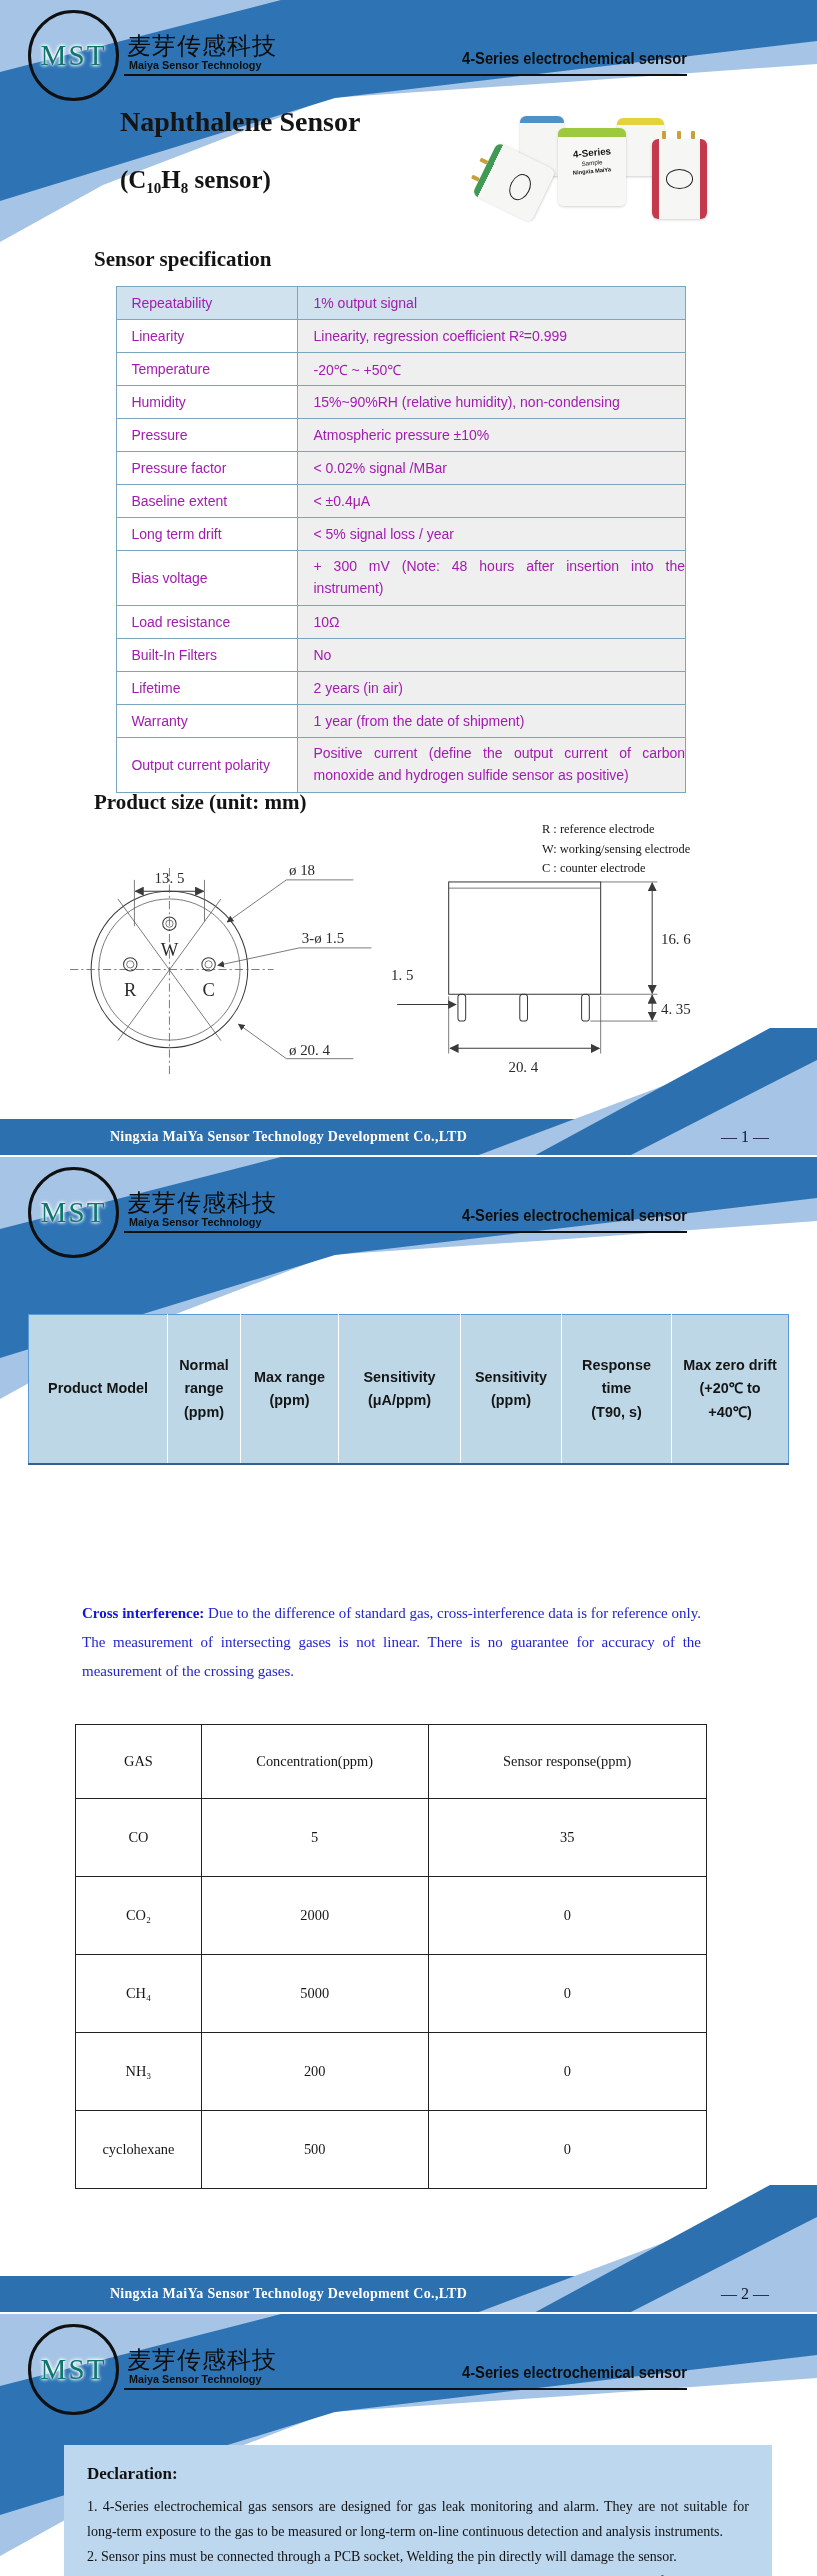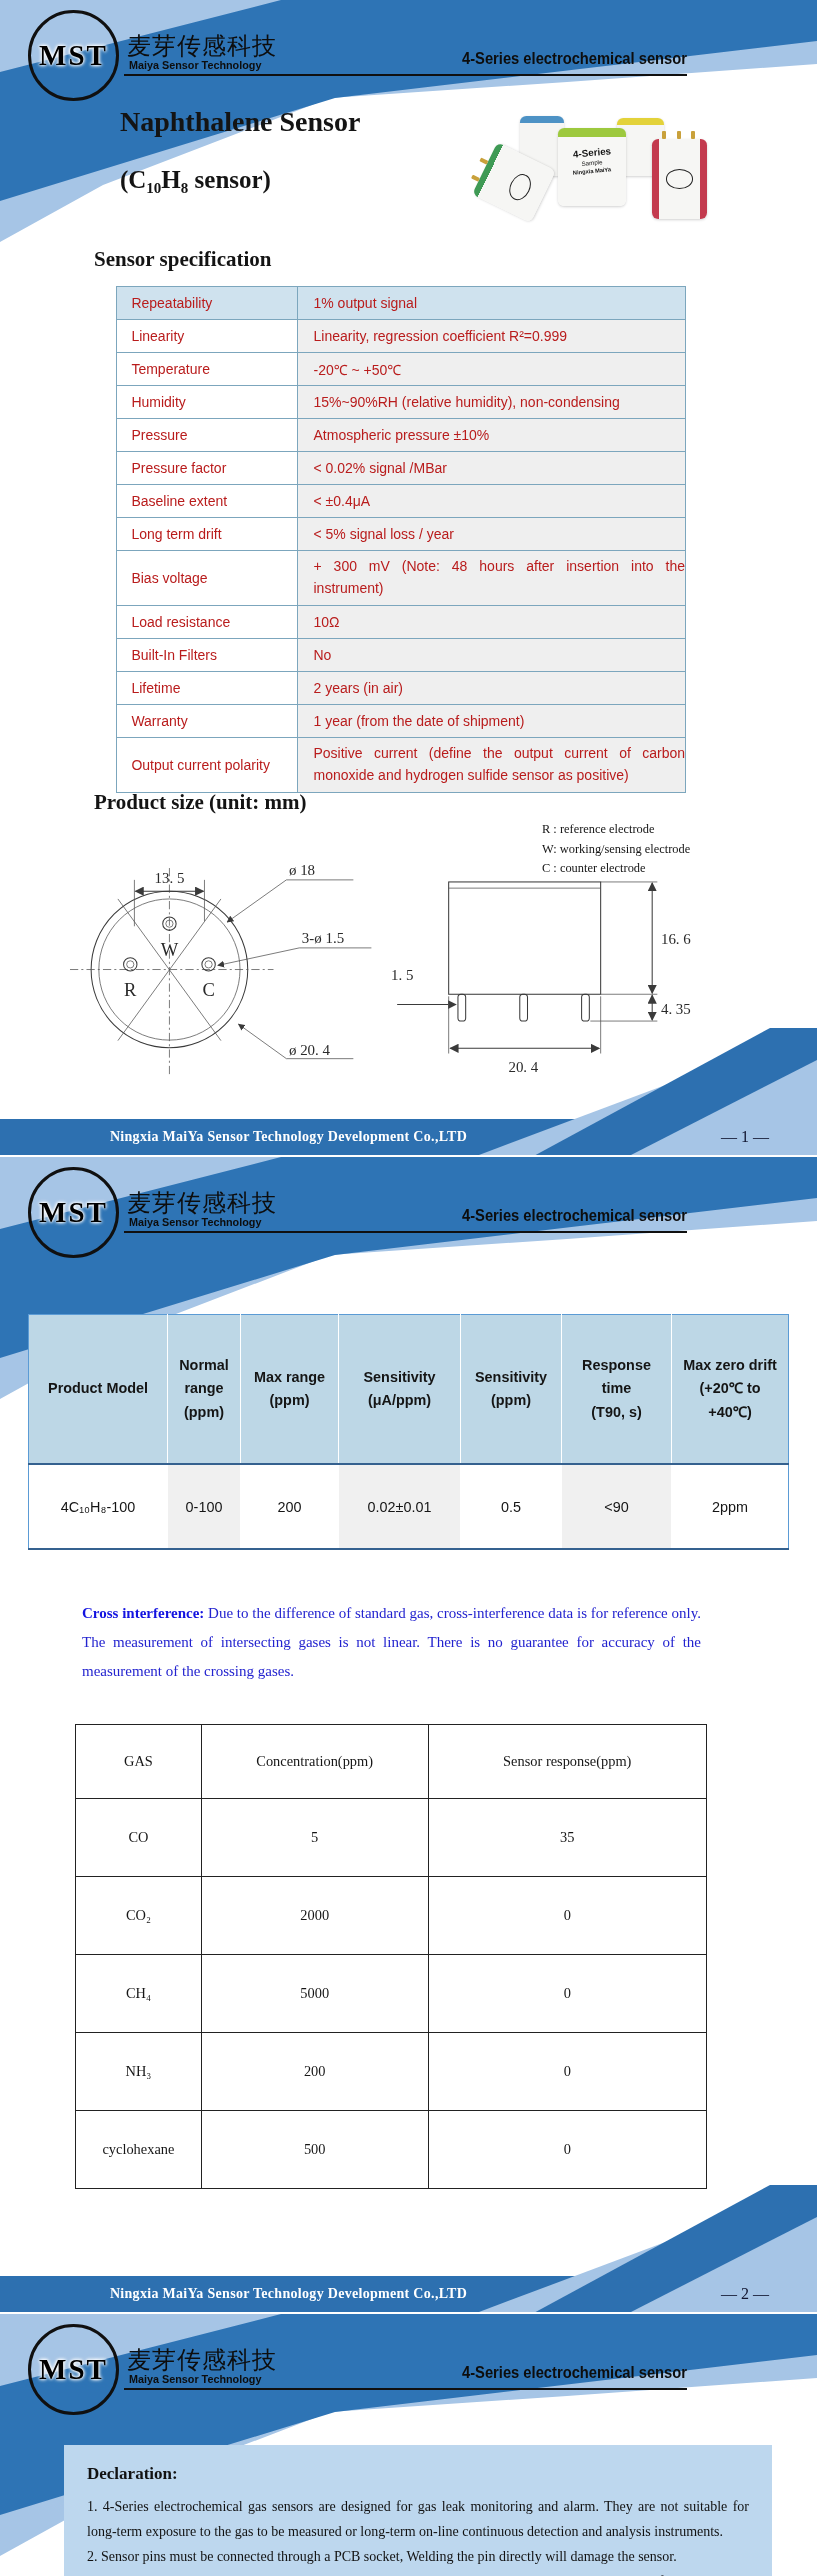--- a/index.html
+++ b/index.html
@@ -6,21 +6,21 @@
   #doc{position:relative;width:818px;margin:0 auto;background:#fff;}
   .page{position:relative;width:818px;height:1157px;overflow:hidden;background:#fff;color:#141414;}
 
   
   .hdr-light{position:absolute;top:0;left:0;width:818px;height:247px;background:#a6c5e6;
     clip-path:polygon(0px 0px,818px 0px,818px 64px,567px 82px,330px 98px,103px 185px,0px 242px);}
   .hdr-dark{position:absolute;top:0;left:0;width:818px;height:216px;background:#2e74b5;
     clip-path:polygon(281px 0px,818px 0px,818px 41px,335px 98px,0px 201px,0px 72px);}
   .logo-oval{position:absolute;left:28px;top:10.3px;width:91px;height:91px;border:3.1px solid #101010;
     border-radius:50%;display:flex;align-items:center;justify-content:center;box-sizing:border-box;}
-  .logo-oval span{font-family:"Liberation Serif",serif;font-weight:bold;font-size:29px;letter-spacing:2.1px;color:#000000;
+  .logo-oval span{font-family:"Liberation Serif",serif;font-weight:normal;font-size:29px;letter-spacing:2.1px;color:#0f766e;
     text-shadow:0 0 3.1px #fff,0 0 3.1px #fff,0 0 4.1px #fff;}
   .brand-cn{position:absolute;left:127px;top:30px;font-family:"Liberation Sans",sans-serif;font-weight:400;
     font-size:24px;letter-spacing:1px;color:#0d0d0d;}
   .brand-en{position:absolute;left:129px;top:59px;font-family:"Liberation Sans",sans-serif;font-weight:bold;
     font-size:10.8px;color:#0d0d0d;}
   .hdr-series{position:absolute;left:392px;top:50px;width:295px;text-align:right;font-family:"Liberation Sans",sans-serif;
     font-weight:600;font-size:16px;color:#0d0d0d;transform:scaleX(.92);transform-origin:right center;}
   .hdr-rule{position:absolute;left:124px;top:74px;width:563px;height:1.5px;background:#101010;}
 
   
@@ -52,21 +52,21 @@
     transform:rotate(-64deg);}
   .c-tilt .pin{position:absolute;top:-8.2px;width:4.1px;height:8.2px;background:#c9a13b;border-radius:1px;}
   .c-tilt .pin.a{left:14.4px}.c-tilt .pin.b{left:33px}
   .c-red{left:165px;top:23px;width:55px;height:80px;
     background:linear-gradient(90deg,#c33a4e 0 7.2px,#f6f6f4 7.2px 88%,#c33a4e 88%);}
   .c-red .pin{position:absolute;top:-7.7px;width:4.1px;height:7.7px;background:#c9a13b;border-radius:1px;}
   .c-red .pin.a{left:10.3px}.c-red .pin.b{left:25px}.c-red .pin.c{left:39px}
   .mini-oval{position:absolute;border:1px solid #222;border-radius:50%;width:25px;height:17.5px;left:14.4px;top:30px;}
 
   table.spec{position:absolute;left:116px;top:286px;width:570px;border-collapse:collapse;
-    font-family:"Liberation Sans",sans-serif;font-size:14px;color:#b91c1c;}
+    font-family:"Liberation Sans",sans-serif;font-size:14px;color:#a21caf;}
   table.spec td{border:1px solid #7ca6bd;height:33px;box-sizing:border-box;vertical-align:middle;}
   table.spec td.l{width:181px;background:#fff;padding-left:14.4px;}
   table.spec td.v{background:#efefef;padding-left:15.5px;padding-right:0;}
   table.spec tr.hd td{background:#cfe2ee;}
   table.spec td.v.tall{line-height:1.55;padding-top:5.2px;padding-bottom:5.2px;text-align:justify;}
 
   .legend{position:absolute;left:542px;top:820px;font-family:"Liberation Serif",serif;font-size:12.4px;line-height:19.6px;}
 
   .diagram{position:absolute;left:57px;top:850px;}
 
@@ -306,29 +306,20 @@
 (μA/ppm)</th>
           <th>Sensitivity
 (ppm)</th>
           <th>Response
 time
 (T90, s)</th>
           <th>Max zero drift
 (+20℃ to
 +40℃)</th>
         </tr>
-        <tr>
-          <td>4C₁₀H₈-100</td>
-          <td>0-100</td>
-          <td>200</td>
-          <td>0.02±0.01</td>
-          <td>0.5</td>
-          <td>&lt;90</td>
-          <td>2ppm</td>
-        </tr>
       </tbody>
     </table>
 
     <div class="cross">
       <b>Cross interference: </b><span>Due to the difference of standard gas, cross-interference data is for reference only. The measurement of intersecting gases is not linear. There is no guarantee for accuracy of the measurement of the crossing gases.</span>
     </div>
 
     <table class="gas">
       <colgroup>
           <col style="width:126px">

